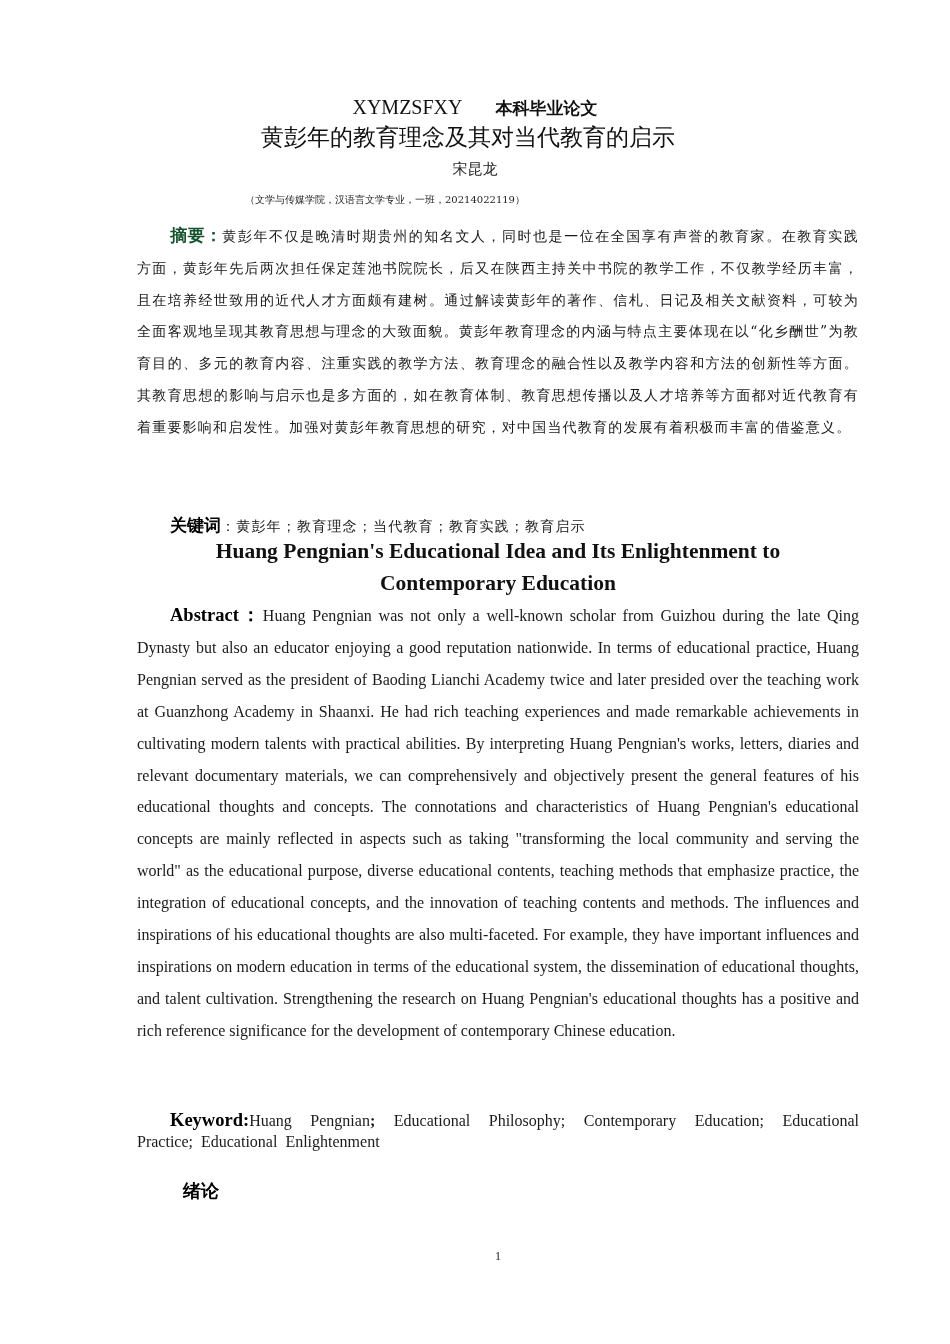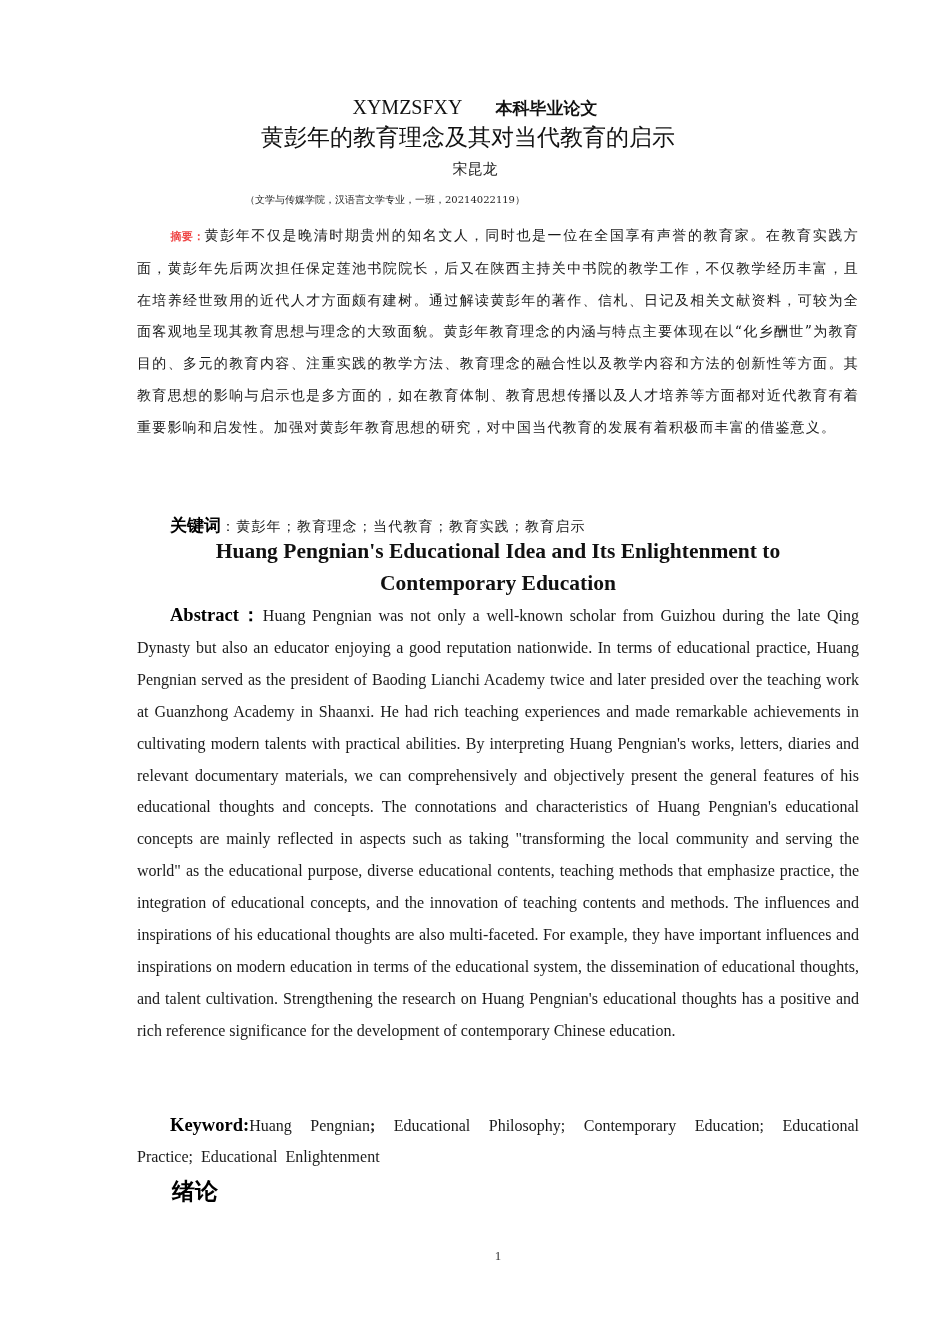--- a/index.html
+++ b/index.html
@@ -9,35 +9,35 @@
     .header-line { position: absolute; left: 0; width: 950px; top: 94px; text-align: center; font-size: 20px; line-height: 26px; }
     .header-line .code { font-family: "Liberation Serif", serif; letter-spacing: 0px; margin-top: 48px; }
     .header-line .label { font-family: "DejaVu Sans", sans-serif; font-weight: bold; font-size: 17px; margin-left: 28px; }
 
     .title-cn { position: absolute; left: 0; width: 936px; top: 121px; text-align: center; font-family: "DejaVu Sans", sans-serif; font-size: 23px; line-height: 32px; }
     .author { position: absolute; left: 0; width: 950px; top: 158px; text-align: center; font-family: "DejaVu Serif", serif; font-size: 15px; line-height: 22px; color: #222; }
     .affil { position: absolute; left: 0; width: 770px; top: 191px; text-align: center; font-family: "DejaVu Serif", serif; font-size: 10px; line-height: 18px; color: #222; }
 
     .block { position: absolute; left: 137px; width: 722px; }
     .cn-abstract { top: 220px; font-family: "DejaVu Serif", serif; font-size: 14px; line-height: 31.8px; text-align: justify; letter-spacing: 1.2px; color: #1a1a1a; }
-    .cn-abstract .lead { font-family: Liberation Serif, serif; font-weight: bold; font-size: 11px; letter-spacing: 0; color: #ef4444; }
+    .cn-abstract .lead { font-family: Liberation Serif, serif; font-weight: bold; font-size: 17px; letter-spacing: 0; color: #14532d; }
     .indent { display: inline-block; width: 33px; }
 
     .cn-keywords { top: 507px; font-family: "DejaVu Serif", serif; font-size: 14px; line-height: 36px; letter-spacing: 1.2px; color: #1a1a1a; }
     .cn-keywords .lead { font-family: "DejaVu Sans", sans-serif; font-weight: bold; font-size: 17px; letter-spacing: 0; color: #000; }
 
     .title-en { position: absolute; left: 0; width: 996px; top: 536px; text-align: center; font-family: "Liberation Serif", serif; font-weight: bold; font-size: 21.5px; line-height: 31.5px; color: #111; }
 
     .en-abstract { top: 600px; font-family: Liberation Serif, serif; font-size: 16px; line-height: 31.9px; text-align: justify; color: #1a1a1a; }
     .en-abstract .lead, .en-keywords .lead { font-weight: bold; font-size: 18.5px; color: #000; }
 
-    .en-keywords { top: 1110px; font-family: "Liberation Serif", serif; font-size: 16px; line-height: 31px; text-align: justify; word-spacing: 4px; color: #1a1a1a; }
+    .en-keywords { top: 1110px; font-family: "Liberation Serif", serif; font-size: 16px; line-height: 21px; text-align: justify; word-spacing: 4px; color: #1a1a1a; }
     .en-keywords .semi { font-weight: bold; }
 
-    .section-heading { position: absolute; left: 172px; top: 1174px; font-family: "DejaVu Sans", sans-serif; font-weight: bold; font-size: 23px; line-height: 34px; color: #000; text-align: right; }
+    .section-heading { position: absolute; left: 183px; top: 1174px; font-family: "DejaVu Sans", sans-serif; font-weight: bold; font-size: 18px; line-height: 34px; color: #000; text-align: right; }
 
     .page-number { position: absolute; left: 0; width: 996px; top: 1247px; text-align: center; font-family: "Liberation Serif", serif; font-size: 13px; line-height: 18px; color: #333; }
   </style>
 </head>
 <body>
 
 <div class="page">
 
   <div class="header-line">
     <span class="code">XYMZSFXY</span>

